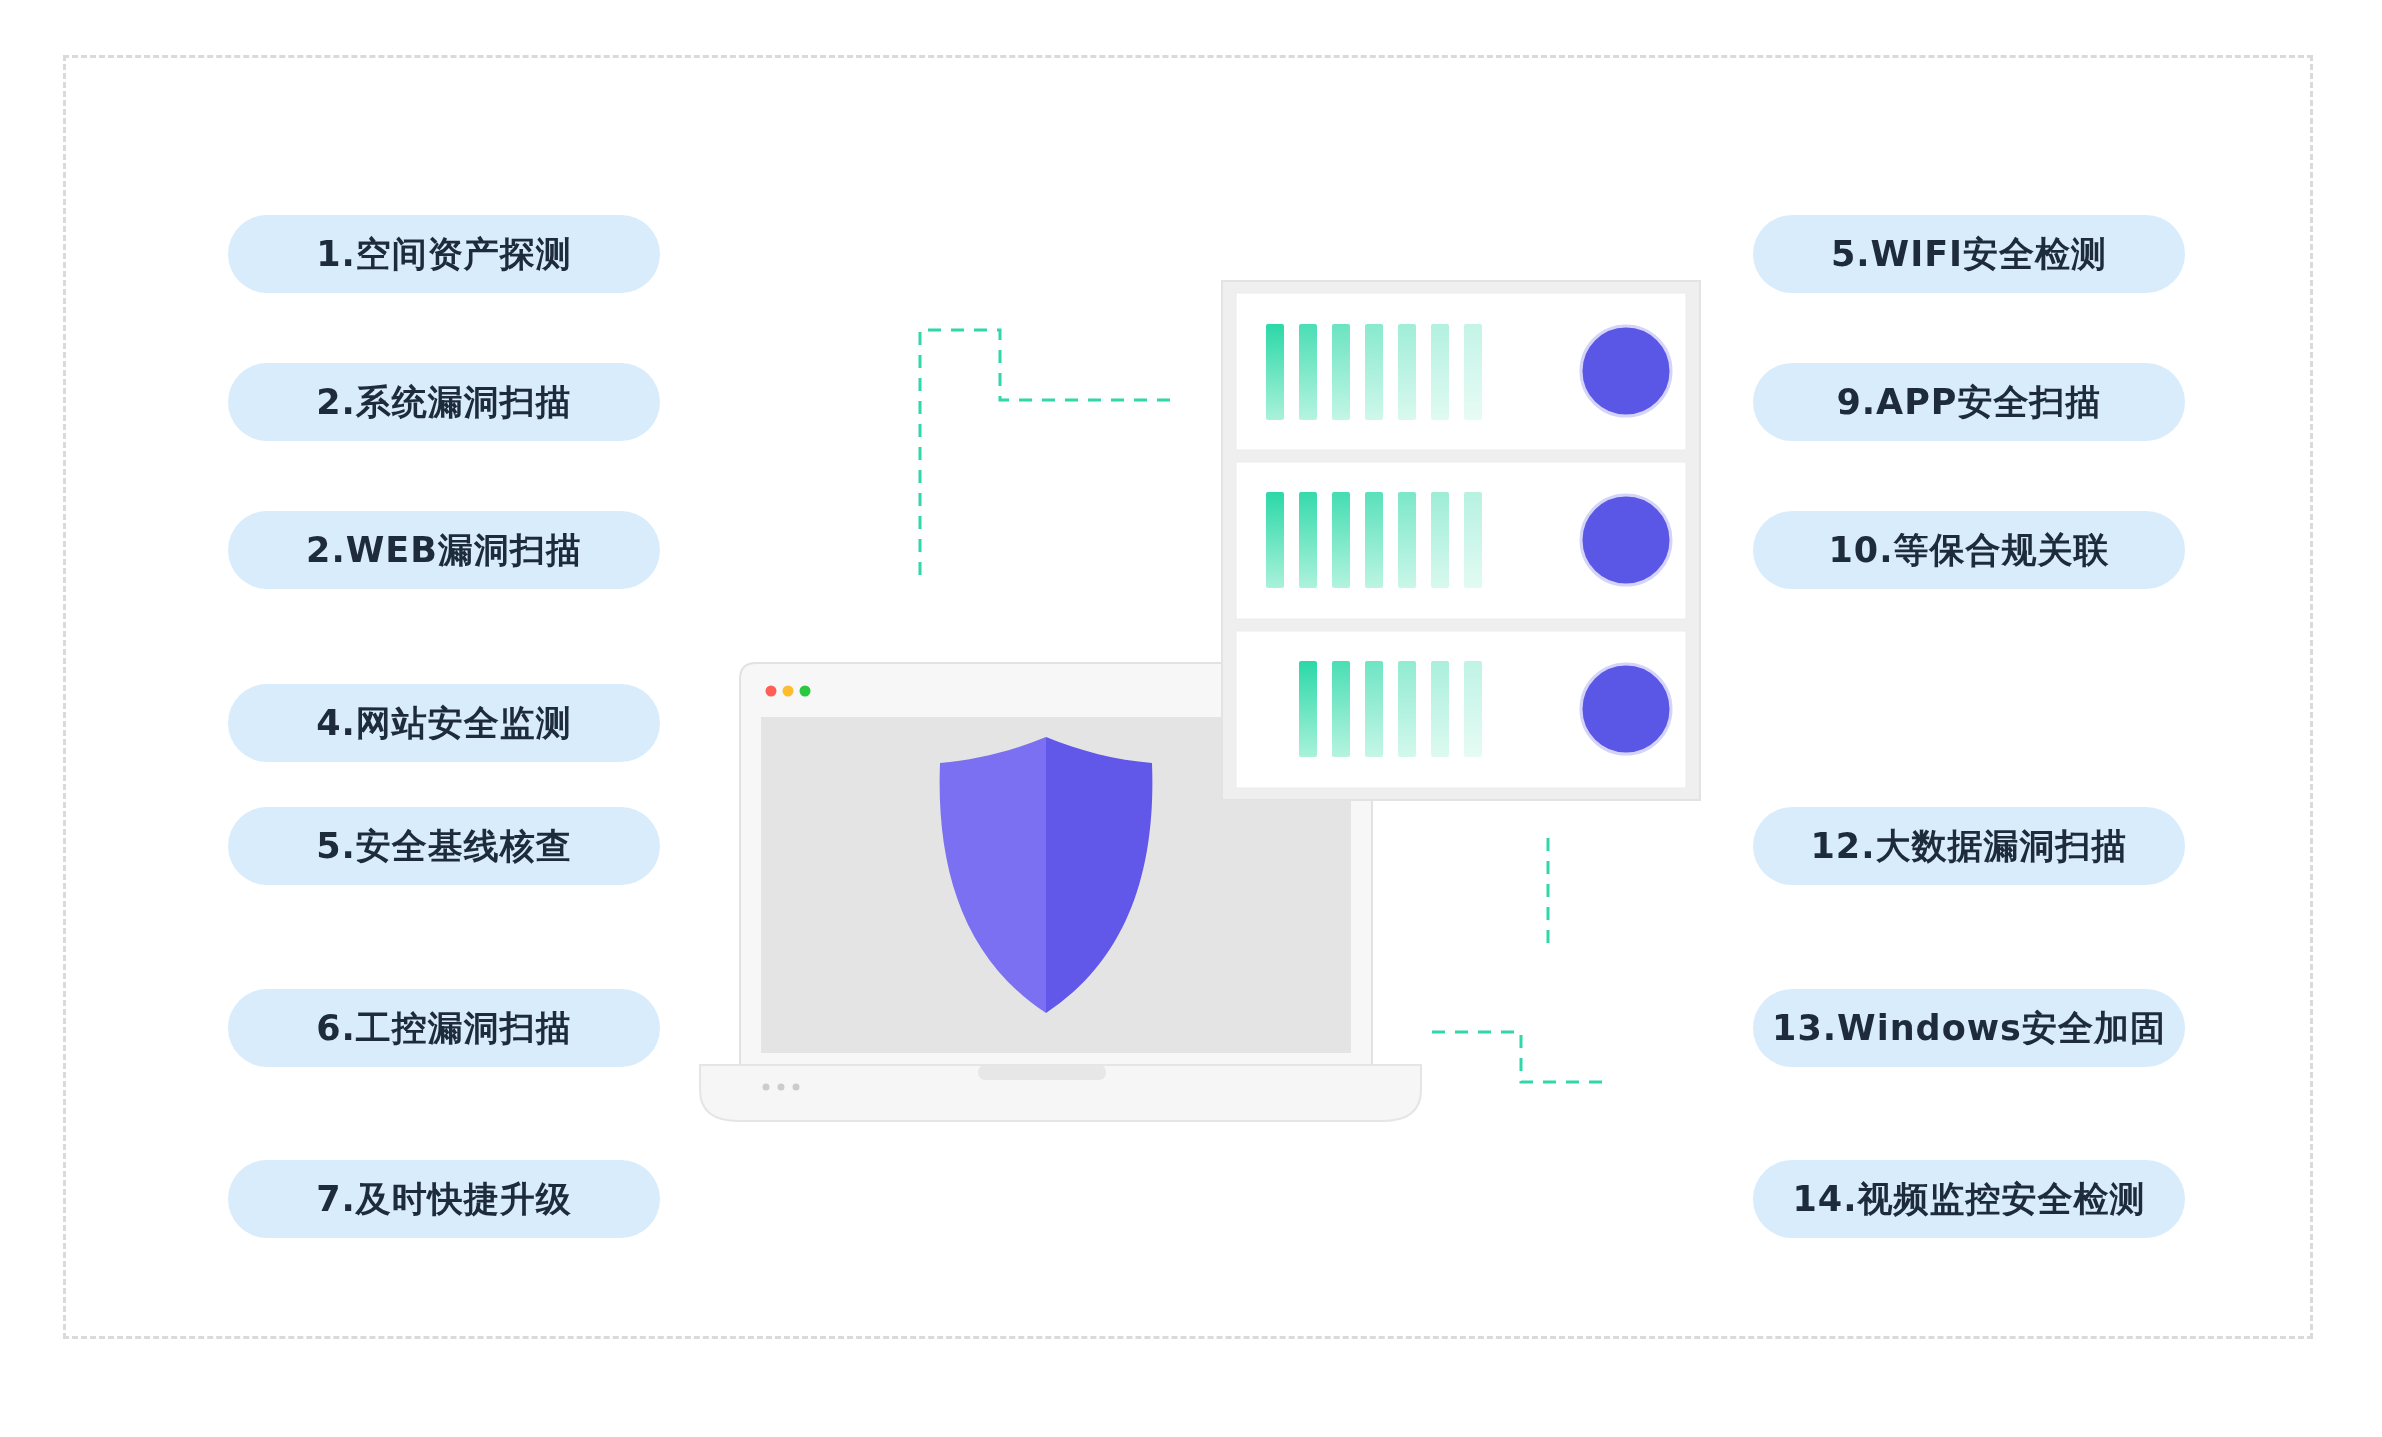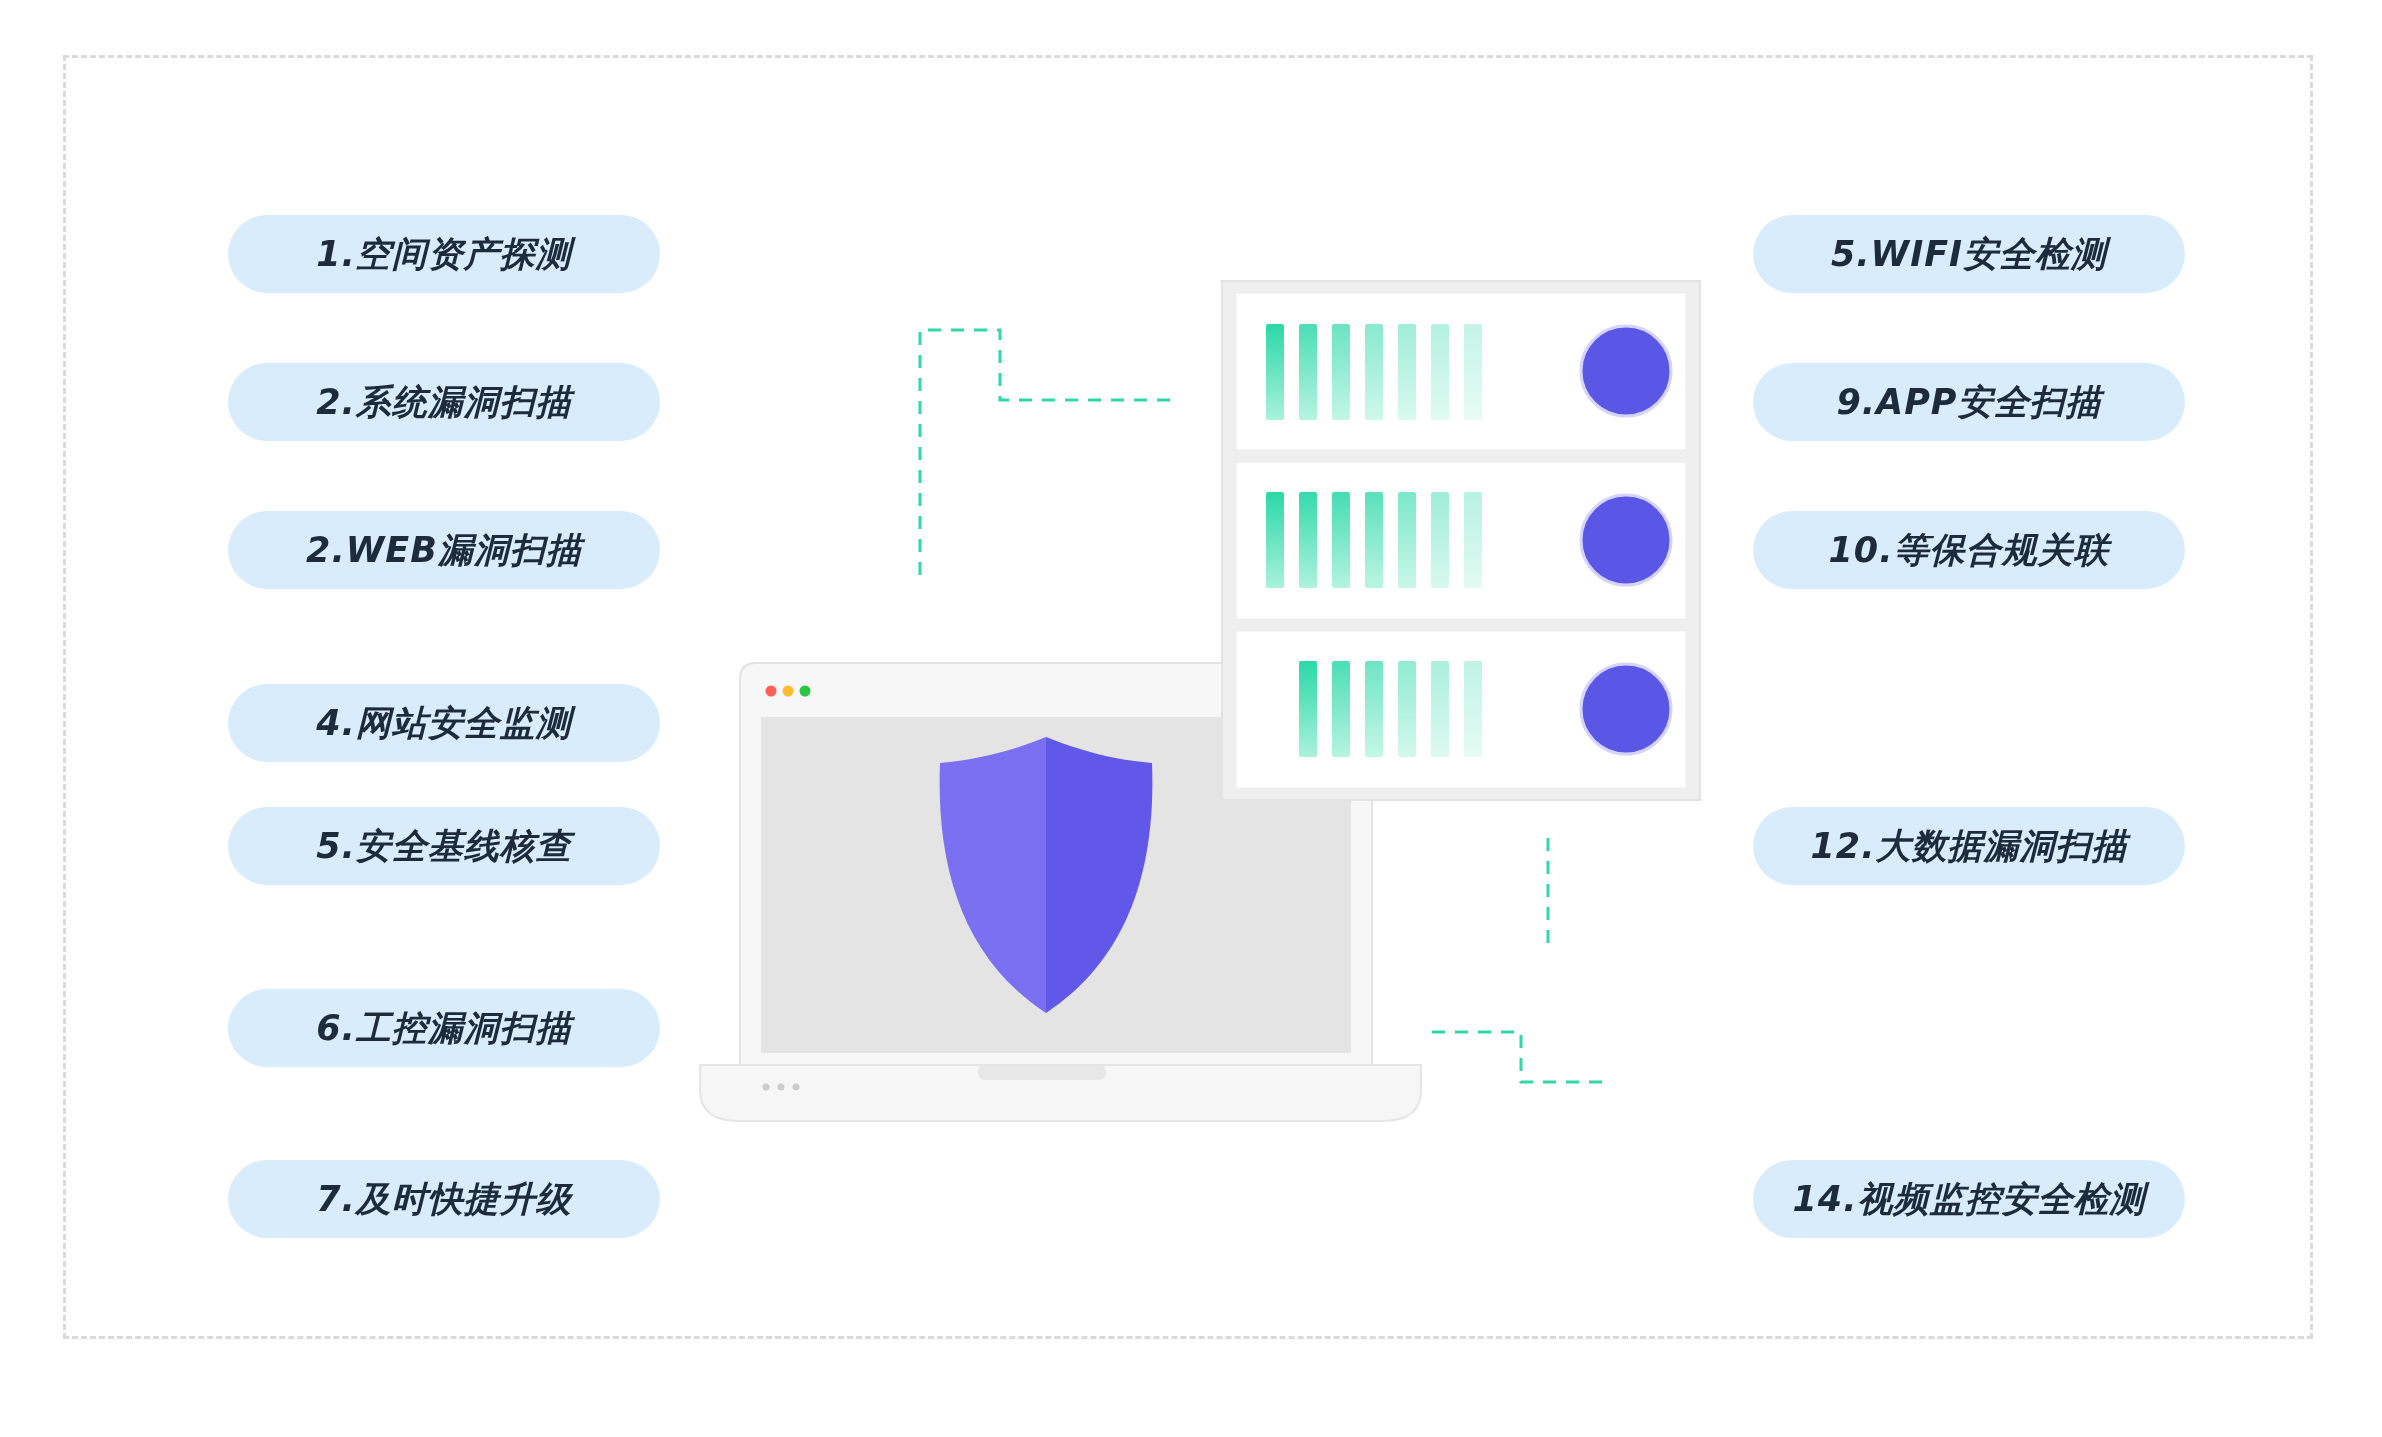--- a/index.html
+++ b/index.html
@@ -31,21 +31,20 @@
     border-radius: 40px;
     background: var(--pill-bg, #d9ecfc);
     color: var(--pill-text, #1d2b3a);
     display: flex;
     align-items: center;
     justify-content: center;
     font-size: 35px;
     font-weight: 700;
     letter-spacing: 1px;
     white-space: nowrap;
-    font-style: italic;
   }
   .col-left  { left: 228px; }
   .col-right { left: 1753px; }
   .row-0 { top: 215px; }
   .row-1 { top: 363px; }
   .row-2 { top: 511px; }
   .row-3 { top: 684px; }
   .row-4 { top: 807px; }
   .row-5 { top: 989px; }
   .row-6 { top: 1160px; }
@@ -68,20 +67,21 @@
   <div class="pill col-left row-2">2.WEB漏洞扫描</div>
   <div class="pill col-left row-3">4.网站安全监测</div>
   <div class="pill col-left row-4">5.安全基线核查</div>
   <div class="pill col-left row-5">6.工控漏洞扫描</div>
   <div class="pill col-left row-6">7.及时快捷升级</div>
 
   <div class="pill col-right row-0">5.WIFI安全检测</div>
   <div class="pill col-right row-1">9.APP安全扫描</div>
   <div class="pill col-right row-2">10.等保合规关联</div>
   <div class="pill col-right row-4">12.大数据漏洞扫描</div>
+  <div class="pill col-right row-5">13.Windows安全加固</div>
   <div class="pill col-right row-6">14.视频监控安全检测</div>
 
   <svg class="illustration" width="2382" height="1437" viewBox="0 0 2382 1437" xmlns="http://www.w3.org/2000/svg">
     <defs>
       <linearGradient id="barGrad" x1="0" y1="0" x2="0" y2="1">
         <stop offset="0" stop-color="#2bd8a7"></stop>
         <stop offset="1" stop-color="#a9f2da"></stop>
       </linearGradient>
     </defs>
 

